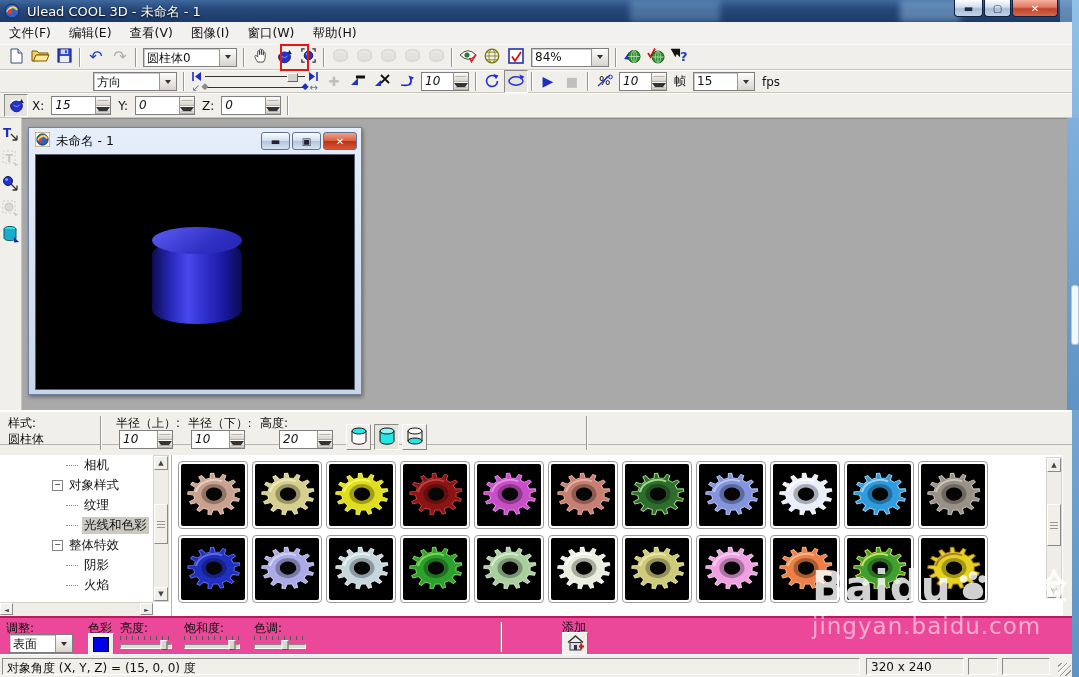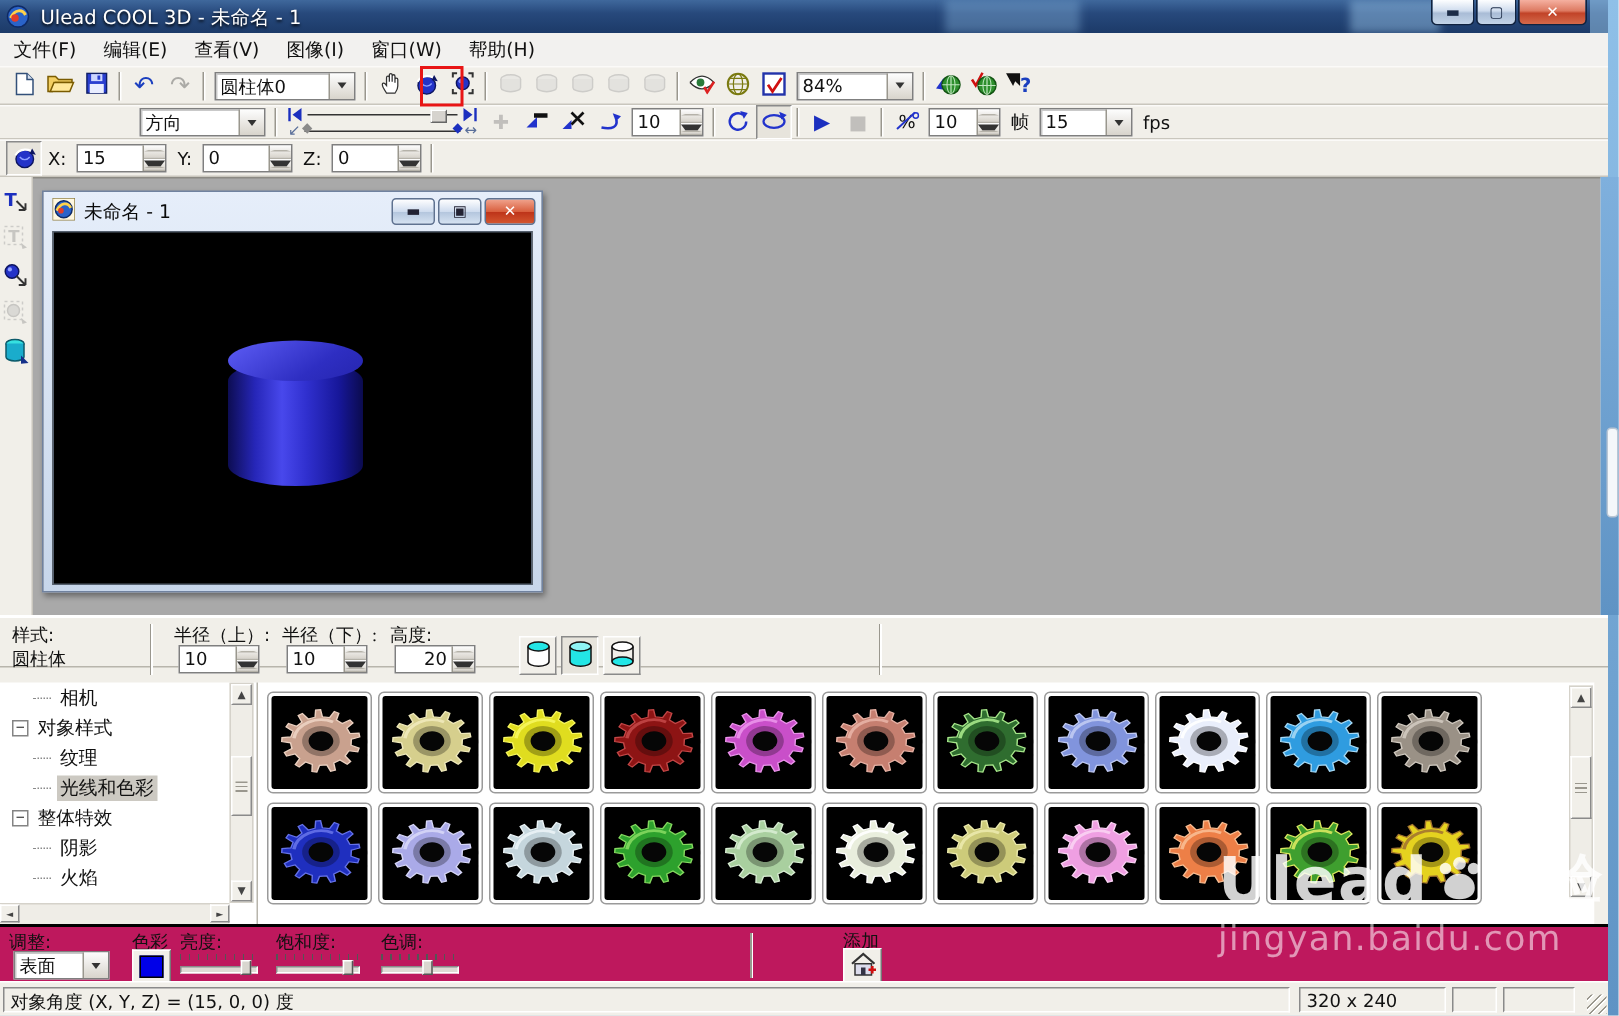--- a/index.html
+++ b/index.html
@@ -36,21 +36,21 @@
   .tsep{width:2px;height:19px;margin:0 3px;background:linear-gradient(90deg,#9a978e 0,#9a978e 1px,#fff 1px);flex:none;}
   .tlabel{font-size:12px;margin:0 4px;flex:none;}
   .glyph{font-size:14px;line-height:1;}
 
   .combo{display:inline-flex;height:19px;border:1px solid #7f7f7f;background:#fff;box-sizing:border-box;flex:none;
     box-shadow:inset 1px 1px 0 #c9c9c9;margin:0 3px;}
   .combo .cval{flex:1;padding:1px 3px 0;font-size:12px;white-space:nowrap;overflow:hidden;}
   .combo .cbtn{width:16px;background:linear-gradient(180deg,#fdfdfd,#d8d4cc);border-left:1px solid #9a978e;
     display:flex;align-items:center;justify-content:center;}
   .spin{display:inline-flex;height:19px;border:1px solid #7f7f7f;background:#fff;box-sizing:border-box;flex:none;margin:0 3px;}
-  .spin .sval{flex:1;padding:1px 3px 11px;font-size:12px;}
+  .spin .sval{flex:1;padding:1px 3px 11px;font-size:12px;font-style:italic;}
   .spin .sbtns{width:14px;display:flex;flex-direction:column;border-left:1px solid #9a978e;}
   .spin .sbtns span{flex:1;background:linear-gradient(180deg,#fdfdfd,#d8d4cc);display:flex;align-items:center;justify-content:center;border-bottom:1px solid #b5b2a9;}
   .arr-up{width:0;height:0;border-left:3px solid transparent;border-right:3px solid transparent;border-bottom:4px solid #333;}
   .arr-dn{width:0;height:0;border-left:3px solid transparent;border-right:3px solid transparent;border-top:4px solid #333;}
 
   
   .tl{display:inline-flex;flex-direction:column;width:126px;height:21px;justify-content:space-between;margin:0 4px;flex:none;}
   .tl-row{display:flex;align-items:center;height:10px;}
   .tl-track1{position:relative;flex:1;height:1px;background:#333;margin:0 3px;}
   .tl-knob{position:absolute;top:-3px;width:9px;height:7px;background:#d6d3ce;border:1px solid;border-color:#fff #666 #666 #fff;}
@@ -88,42 +88,42 @@
   
   #shapepanel{left:0;top:410px;width:1072px;height:35px;background:#f1efe9;border-top:2px solid #fff;border-bottom:1px solid #b8b5ac;box-sizing:border-box;}
   .sp-label{position:absolute;font-size:12px;}
   .vsep{position:absolute;width:2px;background:linear-gradient(90deg,#9a978e 0,#9a978e 1px,#fff 1px);}
   .cylbtn{position:absolute;width:25px;height:26px;display:flex;align-items:center;justify-content:center;
     border:1px solid;border-color:#fff #8a8a8a #8a8a8a #fff;background:#f1efe9;box-sizing:border-box;}
   .cylbtn.pressed{border-color:#8a8a8a #fff #fff #8a8a8a;background:#e7e4dc;}
 
   
   #treepanel{left:0;top:455px;width:172px;height:161px;background:#fff;border-right:1px solid #b8b5ac;overflow:hidden;box-sizing:border-box;}
-  #treeitems{position:absolute;left:0;top:0;width:152px;height:161px;overflow:hidden;}
+  #treeitems{position:absolute;left:0;top:0;width:152px;height:161px;overflow:hidden;padding-left:44px;}
   .titem{display:flex;align-items:center;height:20px;font-size:12.5px;white-space:nowrap;}
   .titem .tbox{width:9px;height:9px;border:1px solid #848484;background:#fff;font-size:8px;line-height:7px;text-align:center;margin:0 4px 0 8px;flex:none;}
   .titem.l2::before{content:"";width:12px;border-top:1px dotted #8a8a8a;margin:0 4px 0 22px;flex:none;}
   .titem .tlab{padding:0 2px;}
   .titem.selected .tlab{background:#ccc9c2;}
   .vscroll{position:absolute;width:16px;background:#efede7;border:1px solid #d5d2ca;box-sizing:border-box;}
   .varrow{position:absolute;left:0;width:14px;height:14px;background:#f1efe9;border:1px solid;border-color:#fff #8a8a8a #8a8a8a #fff;
     display:flex;align-items:center;justify-content:center;font-size:7px;color:#444;box-sizing:border-box;}
   .vthumb{position:absolute;left:0;width:14px;background:#f1efe9;border:1px solid;border-color:#fff #8a8a8a #8a8a8a #fff;box-sizing:border-box;
     display:flex;align-items:center;justify-content:center;}
   .grip{width:8px;height:7px;background:repeating-linear-gradient(180deg,#9a978e 0 1px,transparent 1px 3px);}
   #treehscroll{position:absolute;left:0;bottom:0;width:153px;height:13px;background:#efede7;border-top:1px solid #d5d2ca;}
   .harrow{position:absolute;top:0;width:13px;height:12px;background:#f1efe9;border:1px solid;border-color:#fff #8a8a8a #8a8a8a #fff;
     display:flex;align-items:center;justify-content:center;font-size:6px;color:#444;box-sizing:border-box;}
   #gallery{left:172px;top:455px;width:891px;height:161px;background:#fff;overflow:hidden;}
   .thumb{position:absolute;width:70px;height:68px;background:#fff;border:1px solid #9a9a9a;border-radius:4px;padding:2px;box-sizing:border-box;}
   .thumb .tinner{width:100%;height:100%;background:#000;border-radius:2px;overflow:hidden;display:flex;align-items:center;justify-content:center;}
   #gal-strip{left:1063px;top:455px;width:4px;height:161px;background:#f1efe9;}
 
   
-  #adjustbar{left:0;top:616px;width:1072px;height:38px;background:#be185d;border-top:2px solid #000000;box-sizing:border-box;}
+  #adjustbar{left:0;top:616px;width:1072px;height:38px;background:#ec4899;border-top:2px solid #be185d;box-sizing:border-box;}
   .ab-label{position:absolute;font-size:12px;}
   #color-swatch{position:absolute;width:24px;height:21px;border:1px solid;border-color:#fff #777 #777 #fff;background:#f1efe9;
     display:flex;align-items:center;justify-content:center;}
   #color-swatch .cs{width:14px;height:13px;border:1px solid #000;}
   .hsl{position:absolute;width:52px;height:14px;}
   .hsl-ticks{position:absolute;left:0;right:0;top:0;height:4px;background:repeating-linear-gradient(90deg,#555 0 1px,transparent 1px 6px);}
   .hsl-rail{position:absolute;left:0;right:0;top:8px;height:3px;background:#dedbd4;border:1px solid #8a8a8a;border-bottom-color:#fff;border-right-color:#fff;}
   .hsl-thumb{position:absolute;top:4px;width:7px;height:10px;background:#d9d6cf;border:1px solid;border-color:#fff #555 #555 #fff;transform:translateX(-50%);box-sizing:border-box;}
   #addbtn{position:absolute;width:24px;height:22px;border:1px solid;border-color:#fff #777 #777 #fff;background:#f1efe9;
     display:flex;align-items:center;justify-content:center;}
@@ -571,21 +571,21 @@
     <span class="sbtns">
             <span>
               <span class="arr-up"></span>
             </span>
             <span>
               <span class="arr-dn"></span>
             </span>
           </span>
         </span></span>
     <span class="sp-label" style="left:260px;top:3px;">高度:</span>
-    <span id="sp-spin3" class="abs" style="left:260px;top:18px;text-align:right;"><span class="spin" style="width:54px">
+    <span id="sp-spin3" class="abs" style="left:276px;top:18px;"><span class="spin" style="width:54px">
     <span class="sval">20</span>
     <span class="sbtns">
             <span>
               <span class="arr-up"></span>
             </span>
             <span>
               <span class="arr-dn"></span>
             </span>
           </span>
         </span></span>
@@ -992,21 +992,21 @@
     <span class="sb-panel" style="left:866px;width:98px;">320 x 240</span>
     <span class="sb-panel" style="left:968px;width:30px;"></span>
     <span class="sb-panel" style="left:1002px;width:48px;"></span>
     <span id="sb-grip"></span>
   </div>
 
   <div id="redbox" class="abs"></div>
 
   <div id="watermark" class="abs">
     <div id="wm-brand">
-      <span class="wm-en">Ulead</span>
+      <span class="wm-en">Baidu</span>
       <span style="margin-left:4px;">
         <svg viewBox="0 0 40 40" width="34" height="34" fill="rgba(255,255,255,.82)">
             <circle cx="9" cy="13" r="4.5"></circle>
             <circle cx="20" cy="9" r="5"></circle>
             <circle cx="31" cy="13" r="4.5"></circle>
             <path d="M20 17c7 0 12 5 12 11s-5 9-12 9-12-3-12-9 5-11 12-11z"></path>
           </svg>
       </span>
       <span class="wm-cn">经验</span>
     </div>

